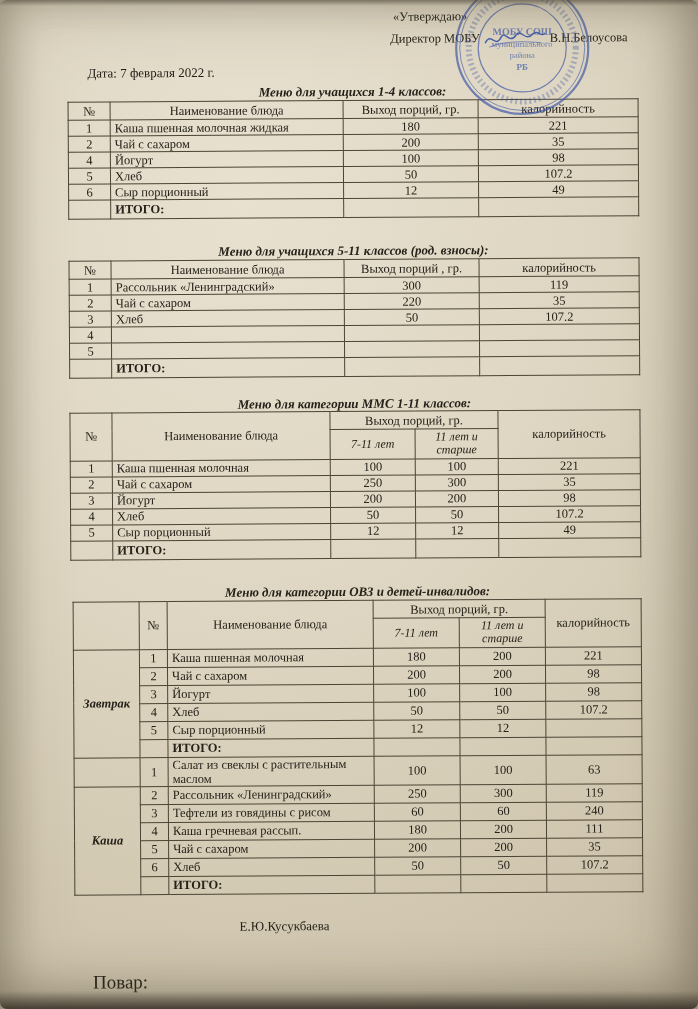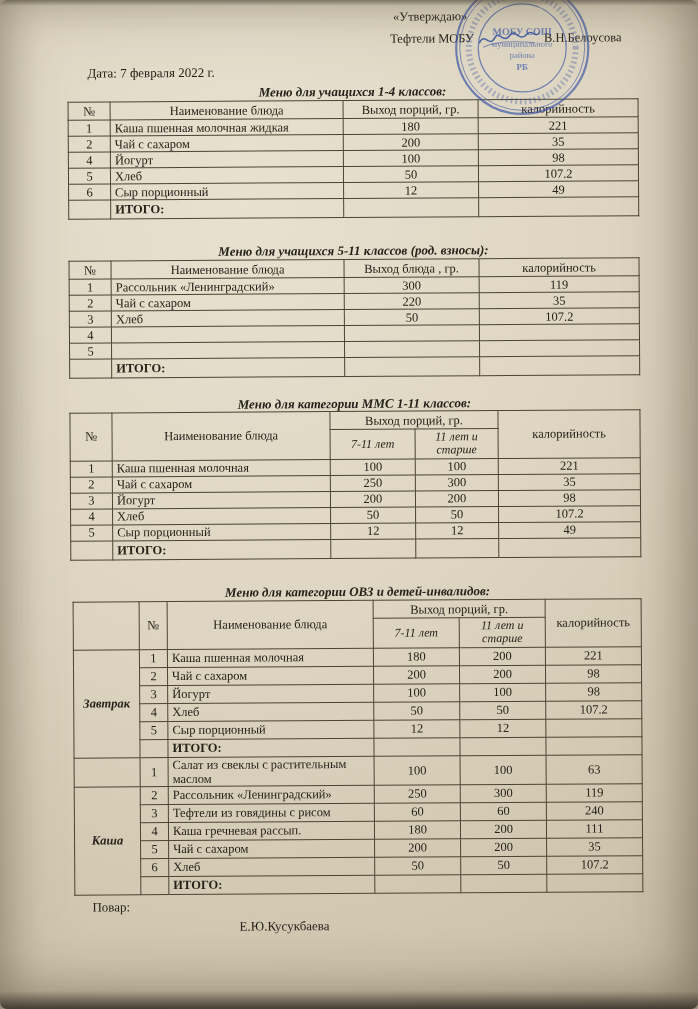--- a/index.html
+++ b/index.html
@@ -36,33 +36,33 @@
   .menu td{text-align:center;overflow:hidden;}
   .menu td.dish{text-align:left;}
   .menu tr.total td{height:18px;font-weight:bold;}
   .menu td.group{font-weight:bold;font-style:italic;}
   #table1{left:70px;top:100px;width:570px;}
   #table2{left:70px;top:259px;width:570px;}
   #table3{left:70px;top:411px;width:570px;}
   #table4{left:72px;top:600px;width:568px;}
   #table4 td{height:17px;}
 
-  .cook-label{left:90px;top:898px;font-size:13px;}
+  .cook-label{left:90px;top:970px;font-size:19px;}
   .cook-name{left:237px;top:918px;font-size:13px;text-align:right;}
 </style>
 </head>
 <body>
 
 <div class="photo">
   <div class="paper">
 
     <div class="line approve">«Утверждаю»</div>
 
     <div class="line director">
-      <span>Тефтели МОБУ</span>
+      <span>Директор МОБУ</span>
       <svg class="sig" width="64" height="26" viewBox="0 0 64 26">
         <path d="M2 16 C8 4,12 22,18 10 C22 3,26 18,33 8 C38 1,42 16,50 7 C55 2,58 12,62 6" stroke="#2d4fa5" stroke-width="1.5" fill="none" opacity=".85"></path>
         <path d="M6 20 C20 14,40 14,58 16" stroke="#2d4fa5" stroke-width="1" fill="none" opacity=".55"></path>
       </svg>
       <span>В.Н.Белоусова</span>
     </div>
 
     <svg class="stamp" width="146" height="146" viewBox="0 0 146 146">
       <g fill="none" stroke="#3b56a8">
         <circle cx="73" cy="73" r="66" stroke-width="2.2"></circle>
@@ -141,21 +141,21 @@
       <colgroup>
           <col style="width:42px">
           <col style="width:233px">
           <col style="width:135px">
           <col style="width:160px">
         </colgroup>
       <thead>
           <tr>
             <th>№</th>
             <th>Наименование блюда</th>
-            <th>Выход блюда , гр.</th>
+            <th>Выход порций , гр.</th>
             <th>калорийность</th>
           </tr>
         </thead>
         <tbody>
           <tr>
             <td>1</td>
             <td class="dish">Рассольник «Ленинградский»</td>
             <td>300</td>
             <td>119</td>
           </tr>

